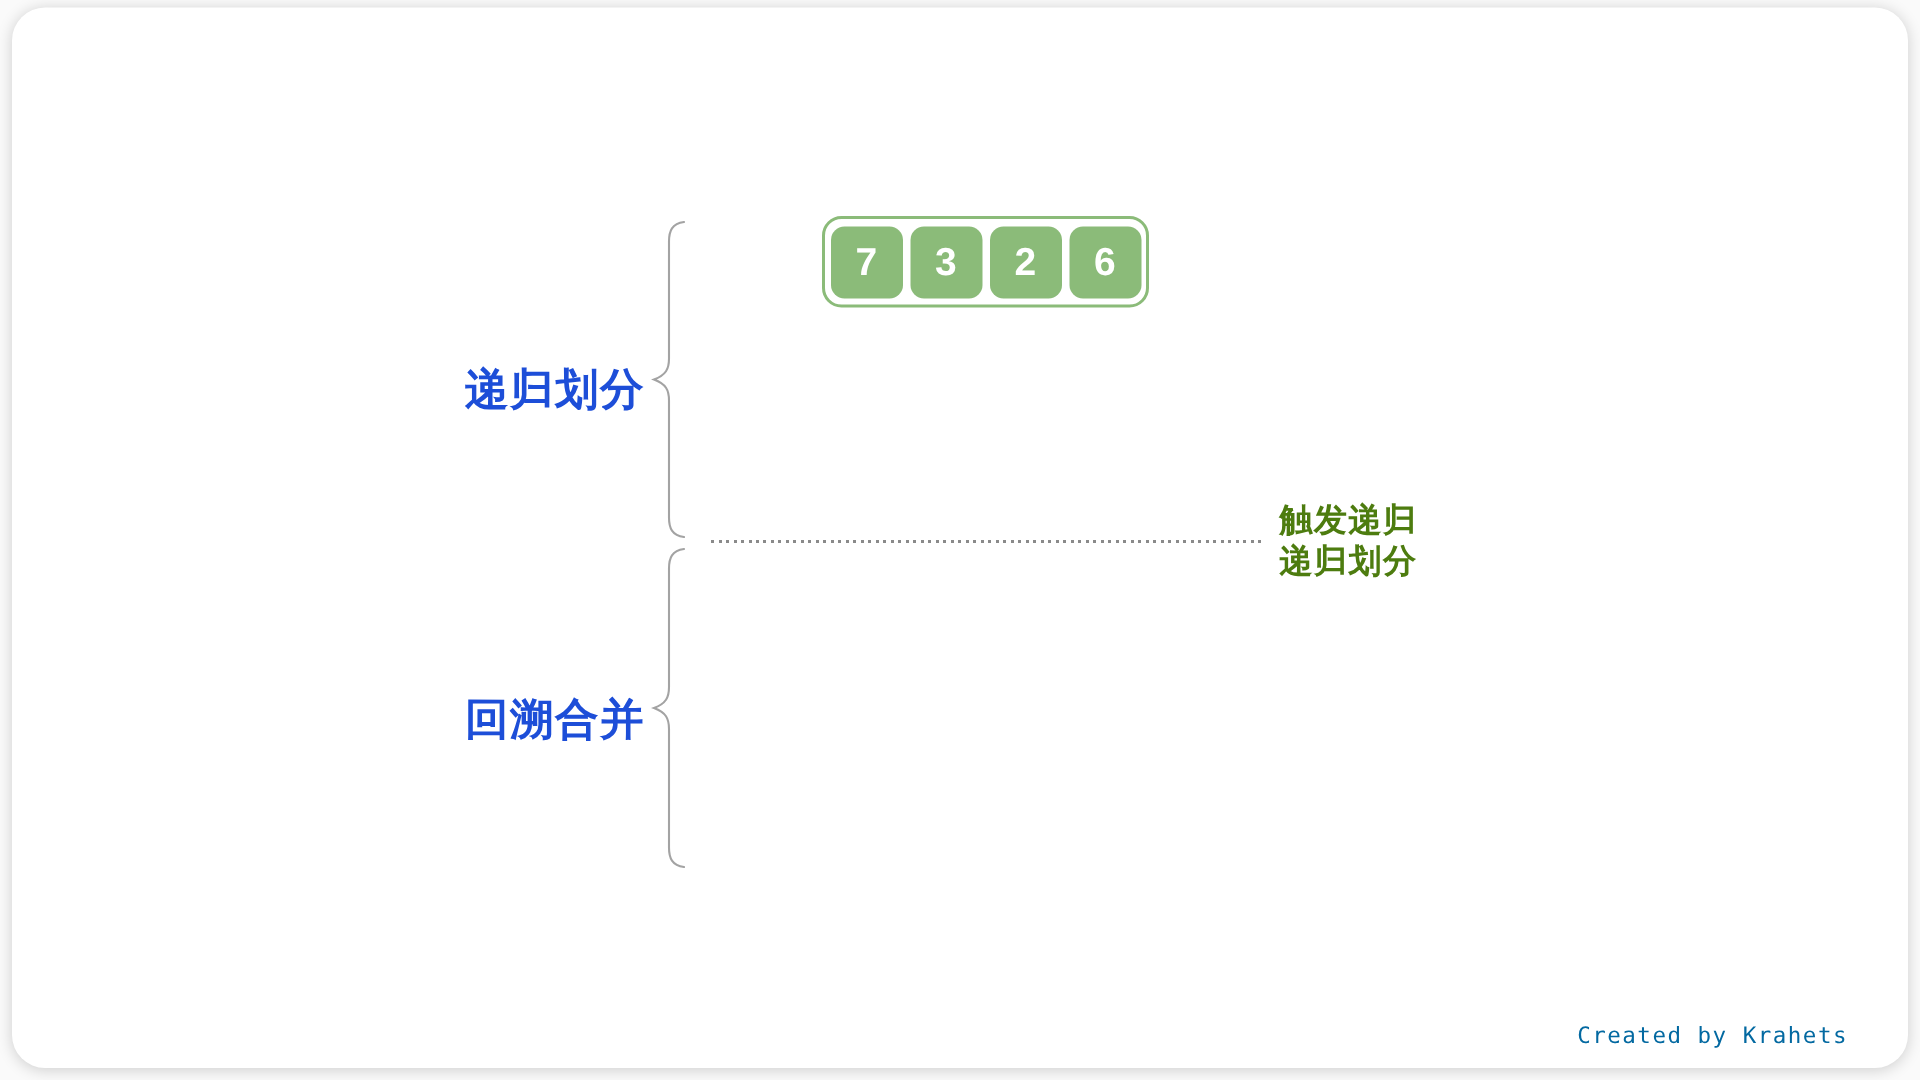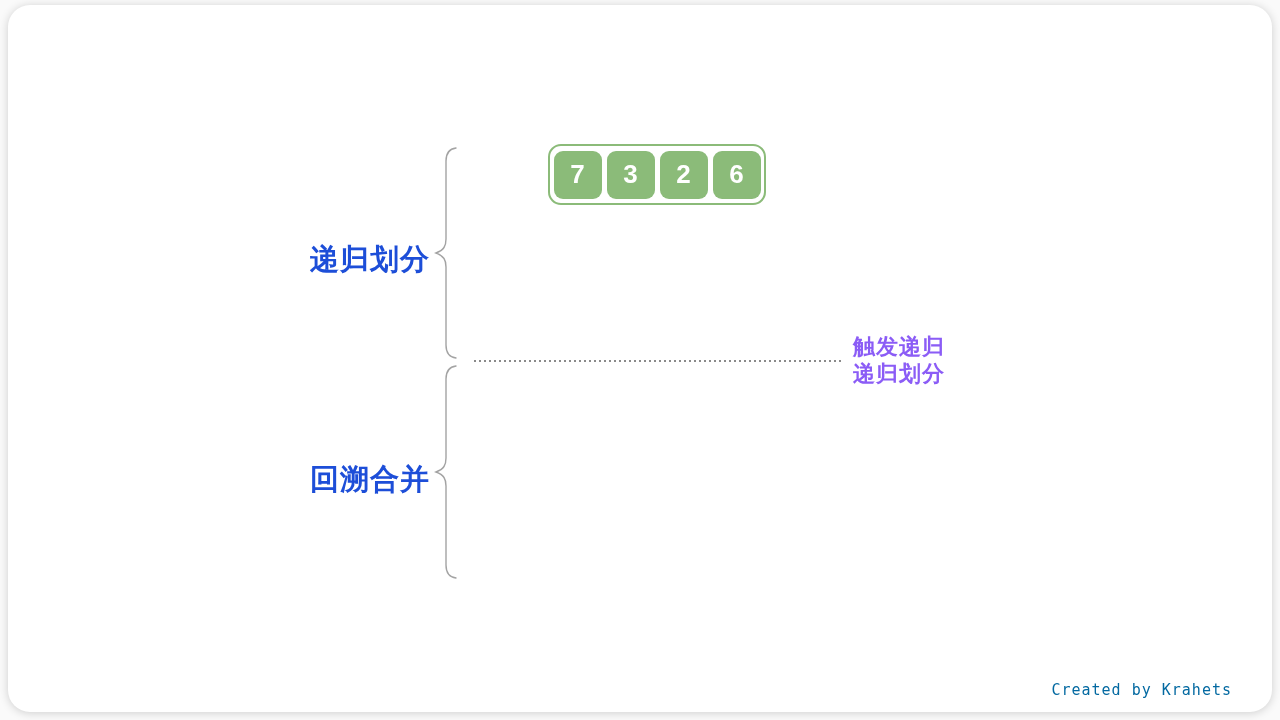--- a/index.html
+++ b/index.html
@@ -66,21 +66,21 @@
     background: repeating-linear-gradient(
       to right, #8a8a8a 0px, #8a8a8a 2px,
       transparent 2px, transparent 5px);
   }
   
   .annotation {
     position: absolute;
     left: 845px; top: 328px;
     font-size: 22px;
     font-weight: bold;
-    color: #8b5cf6;
+    color: #4d7c0f;
     line-height: 27px;
     letter-spacing: 1px;
     white-space: nowrap;
   }
   .annotation span { display: block; }
   
   .watermark {
     position: absolute;
     right: 40px; top: 676px;
     font-family: "DejaVu Sans Mono", "Liberation Mono", monospace;

